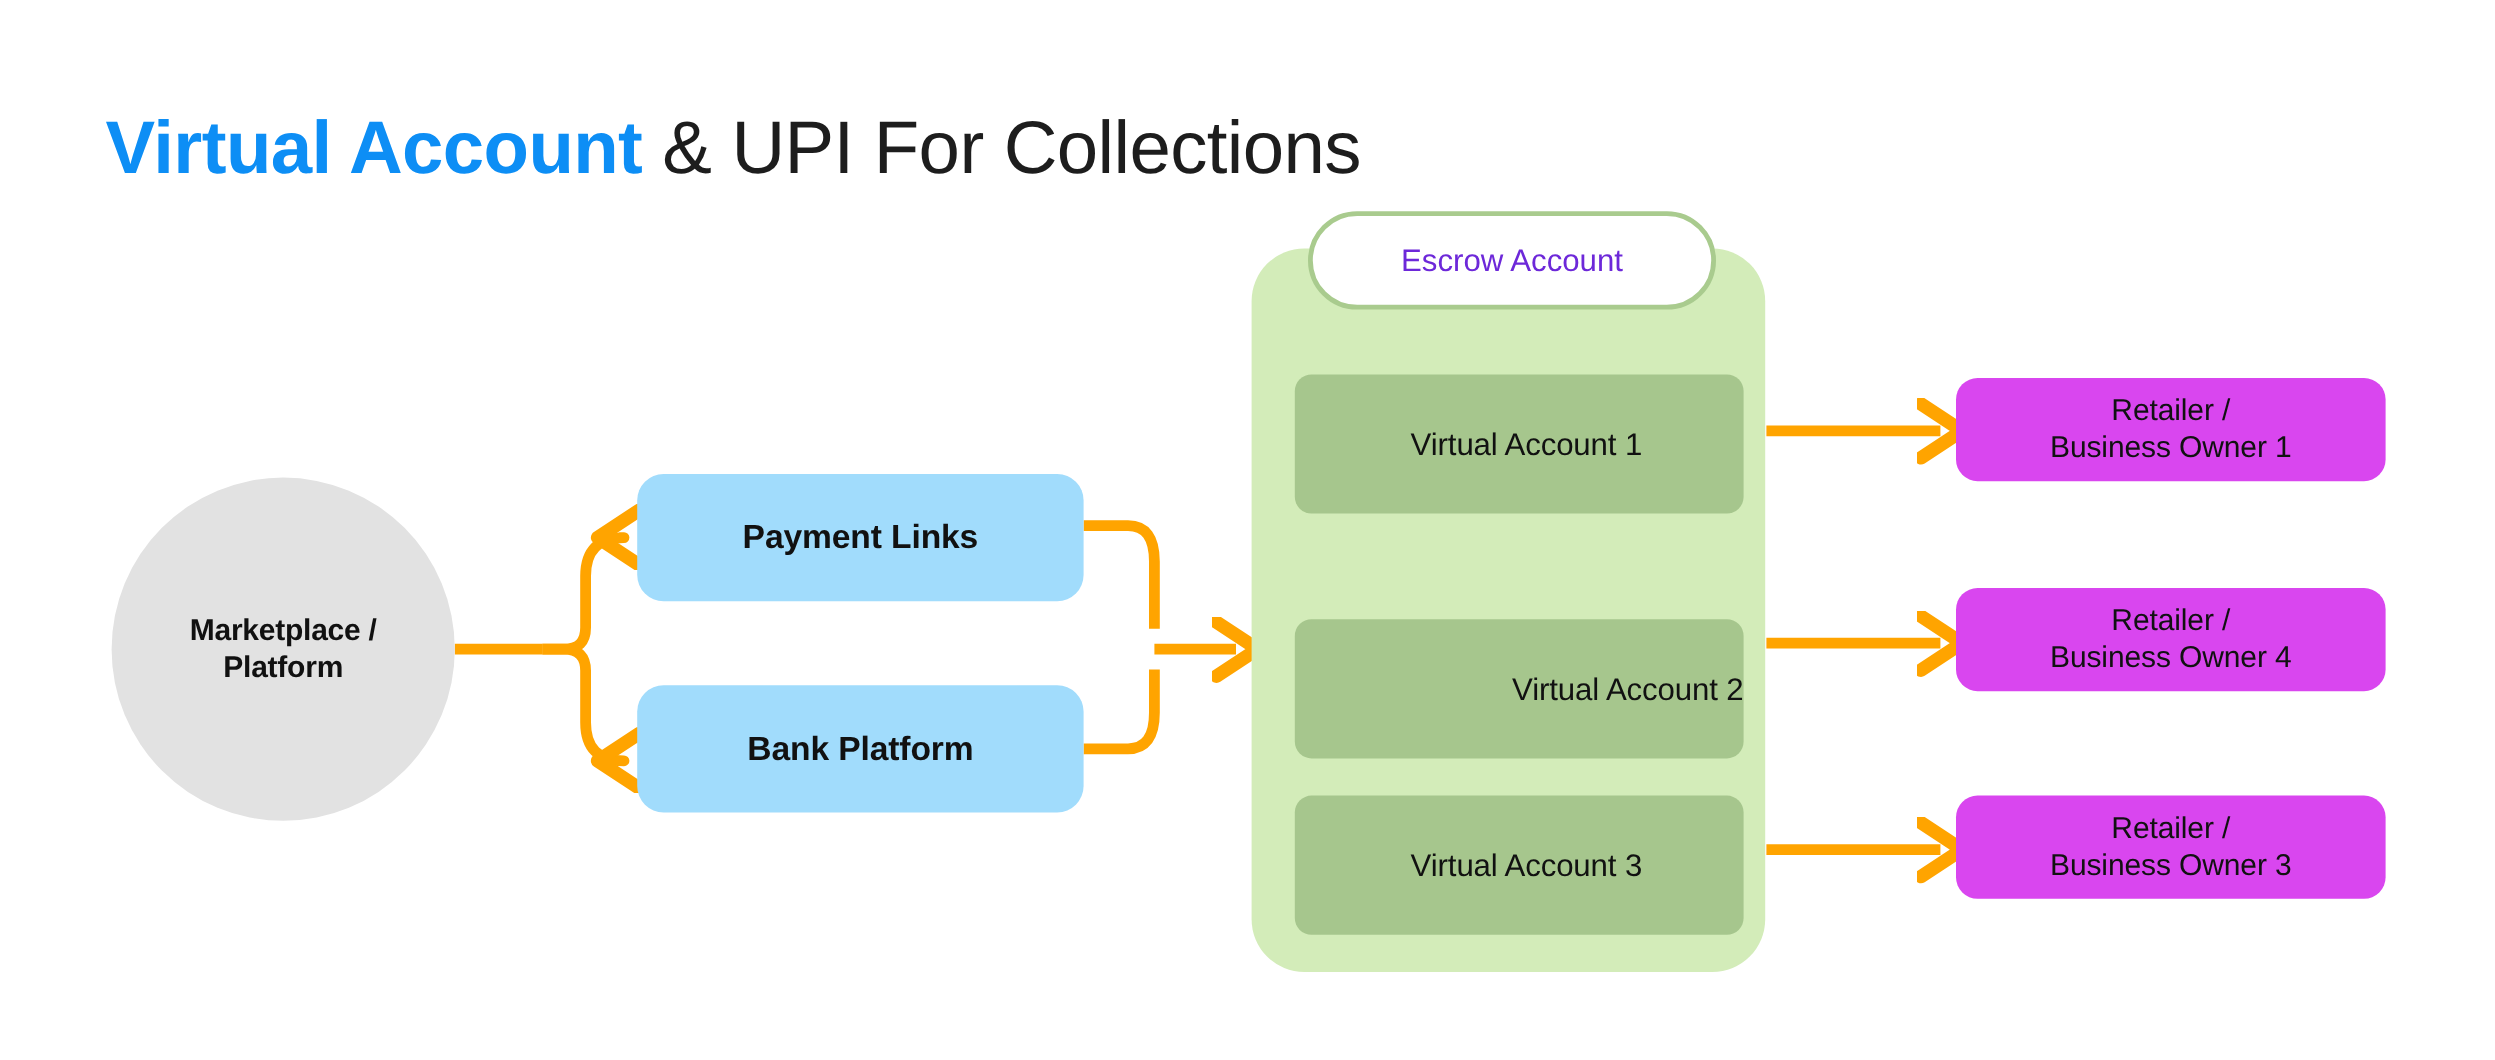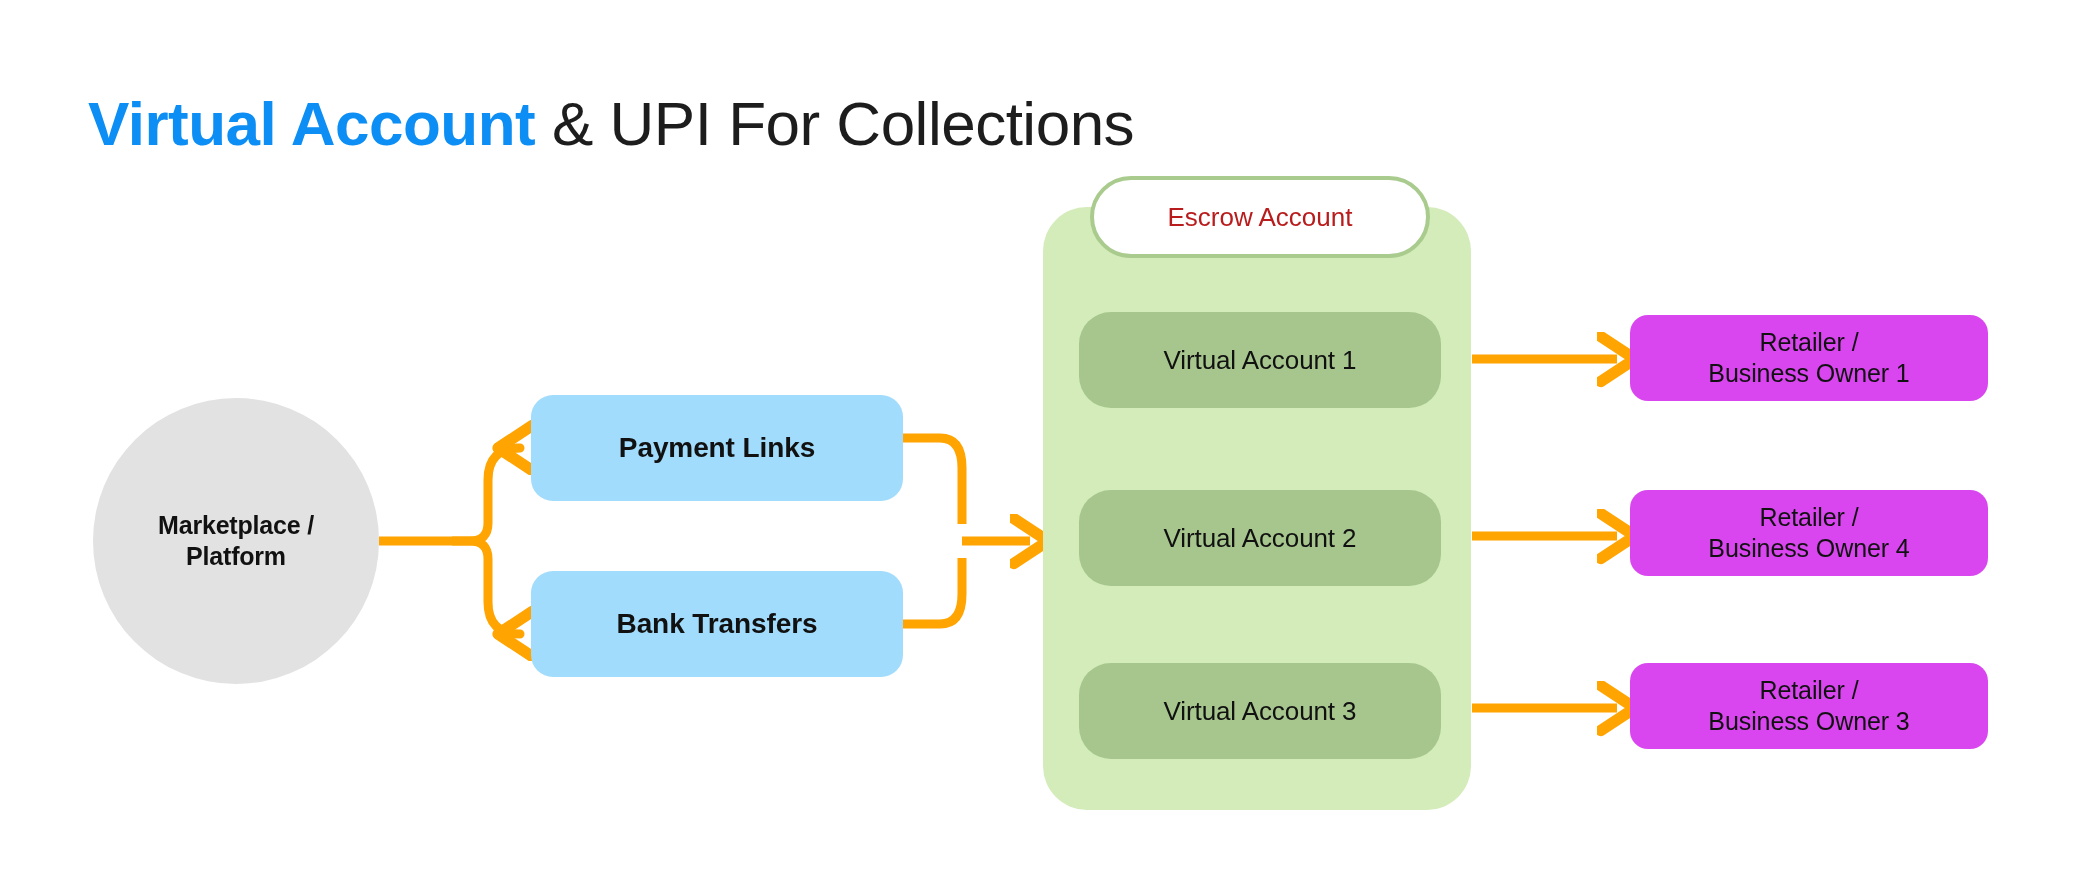--- a/index.html
+++ b/index.html
@@ -109,38 +109,39 @@
     background: #ffffff;
     border: 4px solid #a9cb8e;
     box-sizing: border-box;
     display: flex;
     align-items: center;
     justify-content: center;
   }
   #escrow-pill .node-label {
     font-size: 26px;
     font-weight: 400;
-    color: #b91c1c;
+    color: #6d28d9;
     text-align: center;
   }
 
   
   .va-box {
     position: absolute;
     left: 1079px;
     width: 362px;
-    height: 96px;
-    border-radius: 32px;
+    height: 116px;
+    border-radius: 14px;
     background: #a6c68d;
     display: flex;
     align-items: center;
     justify-content: center;
+    padding-left: 12px;
   }
   #va-box-1 { top: 312px; }
-  #va-box-2 { top: 490px; }
+  #va-box-2 { top: 516px; justify-content: flex-end; }
   #va-box-3 { top: 663px; }
   .va-box .node-label {
     font-size: 26px;
     font-weight: 400;
     color: #111111;
     letter-spacing: -0.1px;
   }
 
   
   .retailer-box {
@@ -201,21 +202,21 @@
   </svg>
 
   <div id="source-node">
     <div class="node-label"><span>Marketplace /</span><br><span>Platform</span></div>
   </div>
 
   <div class="channel-box" id="channel-payment-links">
     <span class="node-label">Payment Links</span>
   </div>
   <div class="channel-box" id="channel-bank-transfers">
-    <span class="node-label">Bank Transfers</span>
+    <span class="node-label">Bank Platform</span>
   </div>
 
   <div id="escrow-container"></div>
 
   <div class="va-box" id="va-box-1">
     <span class="node-label">Virtual Account 1</span>
   </div>
   <div class="va-box" id="va-box-2">
     <span class="node-label">Virtual Account 2</span>
   </div>

